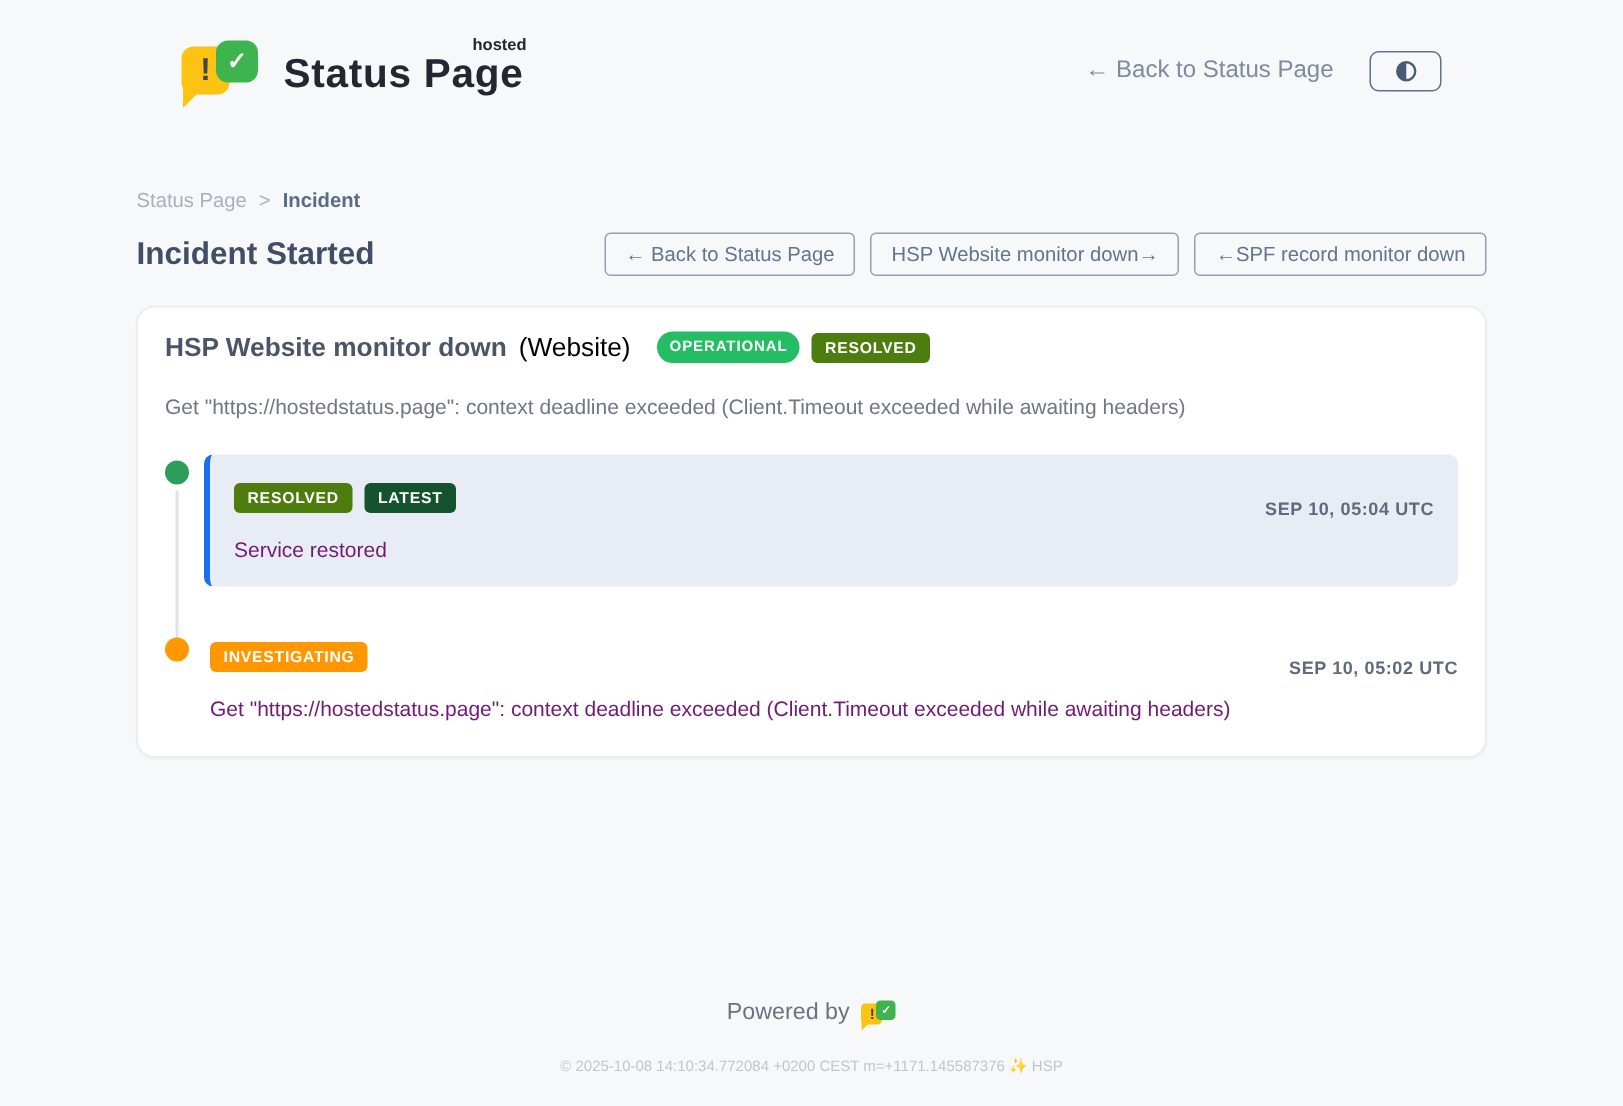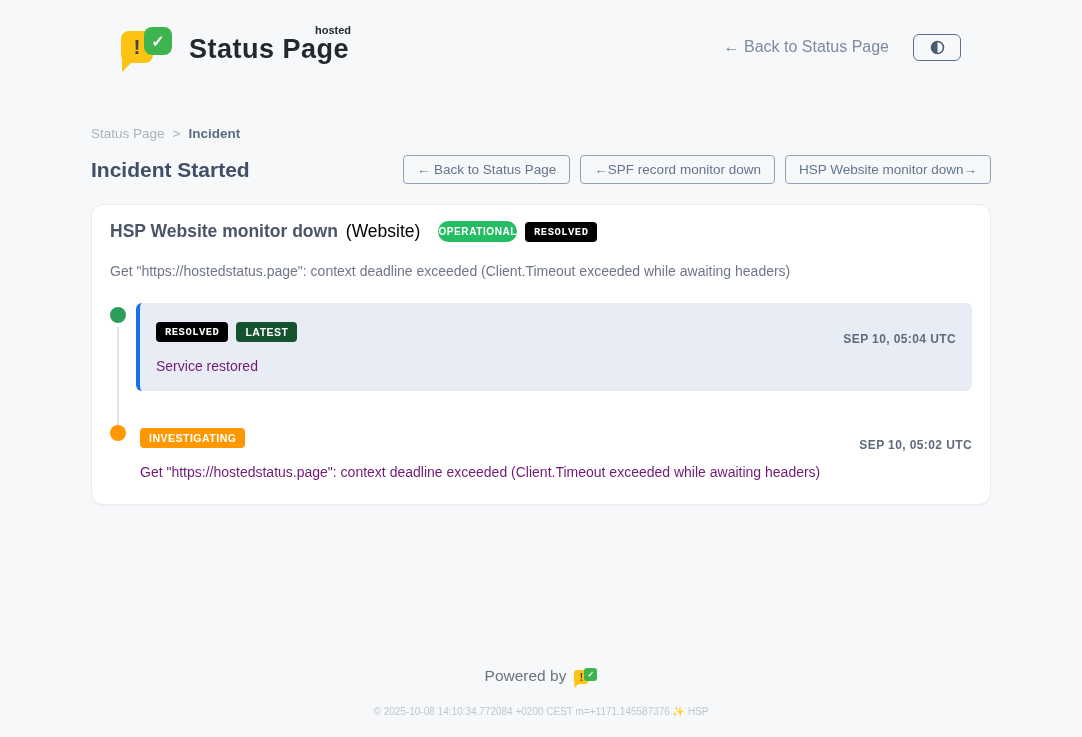--- a/index.html
+++ b/index.html
@@ -40,23 +40,23 @@
   .title-row { margin-top: 14px; display: flex; align-items: center; justify-content: space-between; }
   .page-title { font-size: 21px; font-weight: 700; color: #414e68; }
   .nav-btns { display: flex; gap: 10px; }
   .nav-btn { background: transparent; border: 1px solid #93a0b4; border-radius: 4px; color: #64748f; font-family: "Liberation Sans", sans-serif; font-size: 13.5px; padding: 6px 13px; cursor: pointer; }
 
   
   .card { margin-top: 20px; background: #ffffff; border: 1px solid #e9ebf0; border-radius: 12px; box-shadow: 0 1px 2px rgba(16,24,40,0.04); padding: 16px 18px 24px 18px; }
   .card-title-row { display: flex; align-items: center; gap: 8px; }
   .incident-title { font-size: 17.5px; font-weight: 700; color: #4a5568; }
   .incident-component { font-size: 17.5px; font-weight: 500; color: #000000; margin-right: 10px; }
-  .pill { font-size: 10px; font-weight: 700; letter-spacing: 0.6px; color: #fff; padding: 5px 0; border-radius: 999px; background: #25bd64; }
+  .pill { font-size: 10px; font-weight: 700; letter-spacing: 0.6px; color: #fff; padding: 5px 8px; border-radius: 999px; background: #25bd64; }
   .badge { font-size: 10.5px; font-weight: 700; letter-spacing: 0.5px; color: #fff; padding: 4px 9px; border-radius: 4px; }
-  .badge-resolved { background: #000000; font-family: Liberation Mono, monospace; }
+  .badge-resolved { background: #4d7c0f; }
   .badge-latest { background: #14532d; }
   .badge-investigating { background: #ff9800; }
   .meta { margin-top: 12px; font-size: 13px; color: #6f7786; }
   .meta b { color: #4a5568; }
   .meta .dot { margin: 0 4px; }
   .description { margin-top: 21px; font-size: 14px; color: #6f7786; }
 
   
   .timeline { margin-top: 24px; }
   .tl-item { display: flex; gap: 10px; }
@@ -117,22 +117,22 @@
     <div class="breadcrumb">
       <span class="crumb-link">Status Page</span>
       <span class="sep">&gt;</span>
       <span class="current">Incident</span>
     </div>
 
     <div class="title-row">
       <h1 class="page-title">Incident Started</h1>
       <div class="nav-btns">
         <button class="nav-btn">← Back to Status Page</button>
+        <button class="nav-btn">HSP Website monitor down→</button>
         <button class="nav-btn">←SPF record monitor down</button>
-        <button class="nav-btn">HSP Website monitor down→</button>
       </div>
     </div>
 
     <div class="card">
       <div class="card-title-row">
         <span class="incident-title">HSP Website monitor down</span>
         <span class="incident-component">(Website)</span>
         <span class="pill">OPERATIONAL</span>
         <span class="badge badge-resolved">RESOLVED</span>
       </div>

